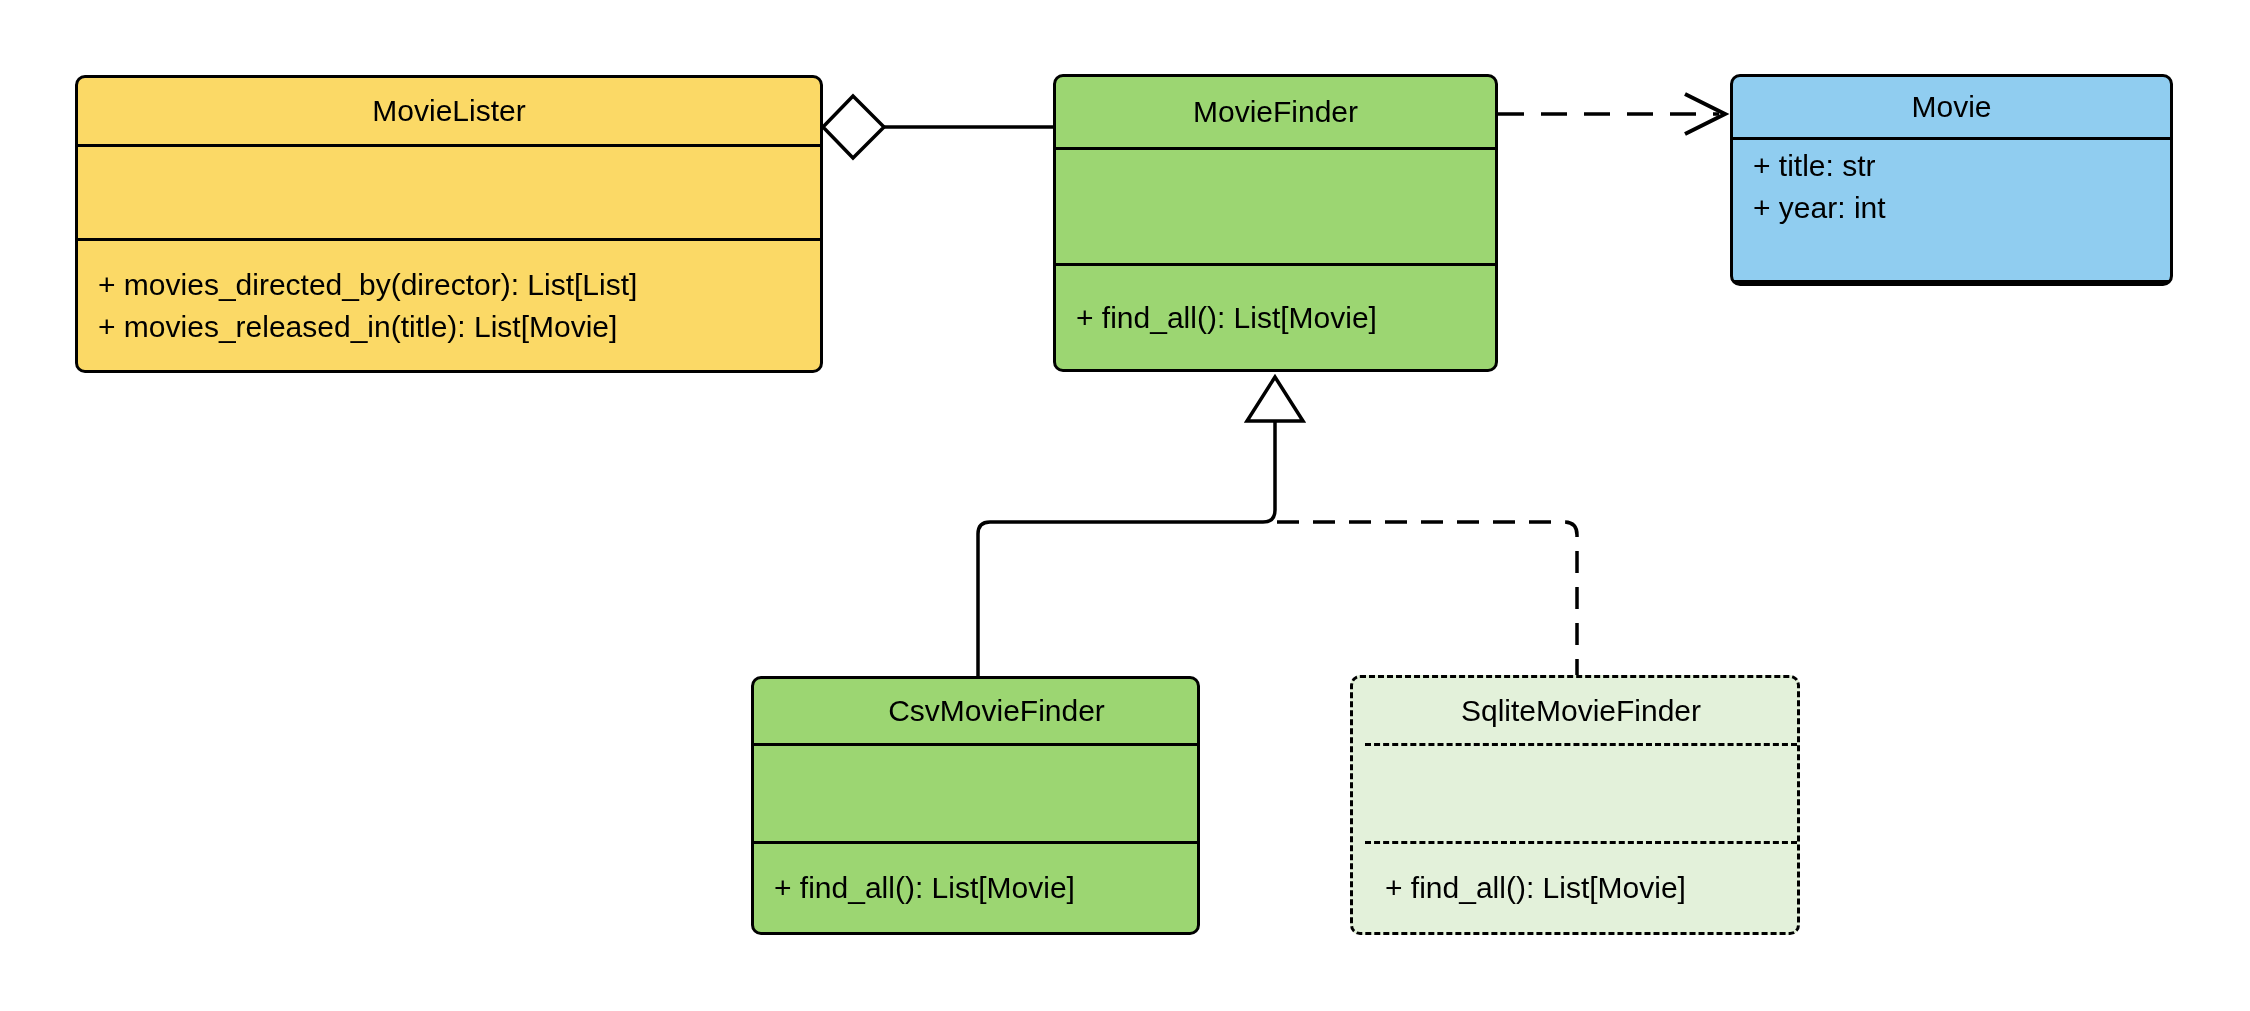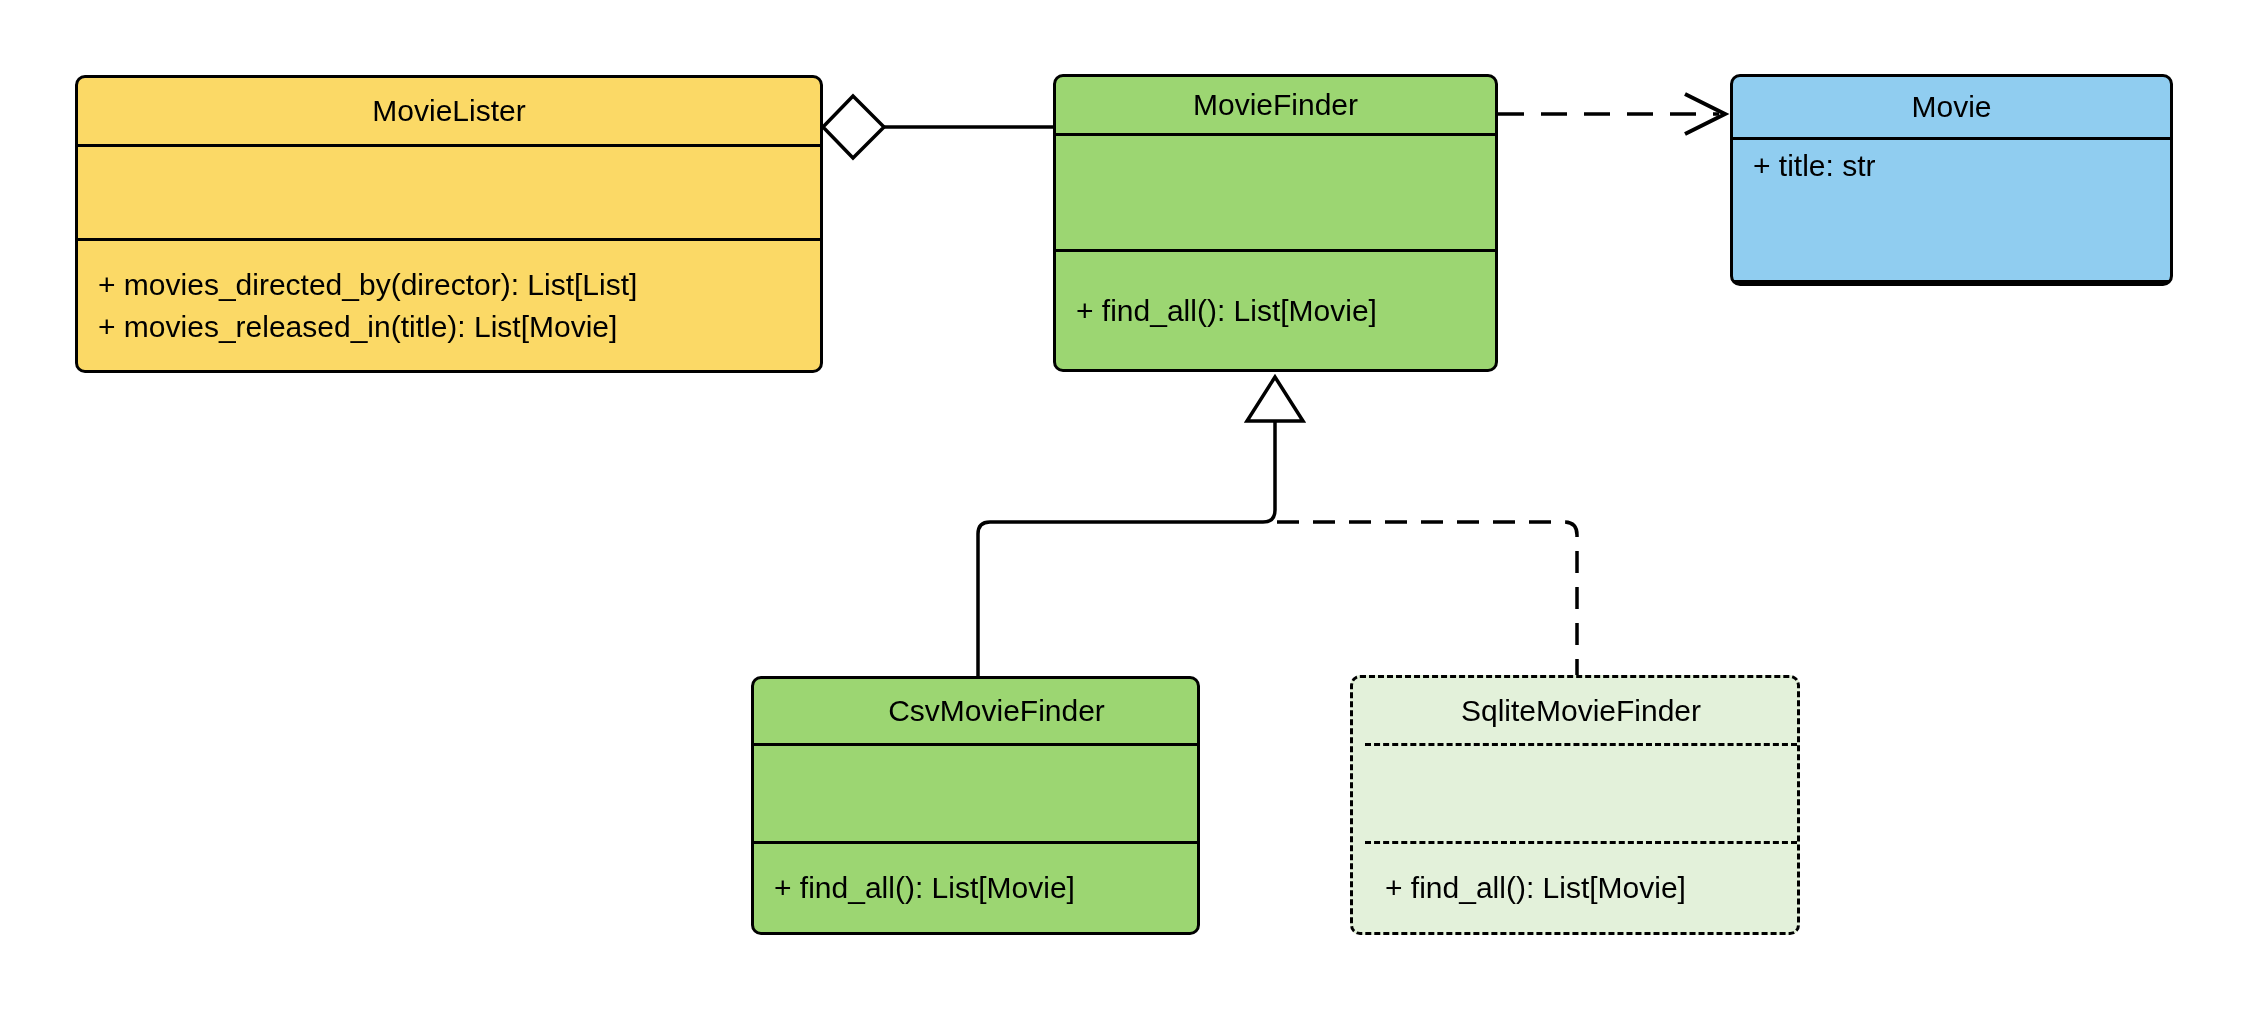--- a/index.html
+++ b/index.html
@@ -29,21 +29,21 @@
     padding-left:20px;font-size:30px;line-height:42px;
     white-space:nowrap;overflow:hidden;
   }
   .methods{flex:1;}
   
   .movielister{left:75px;top:75px;width:748px;height:298px;}
   .movielister .header{height:66px;}
   .movielister .attrs{height:94px;}
   
   .moviefinder{left:1053px;top:74px;width:445px;height:298px;}
-  .moviefinder .header{height:56px;}
+  .moviefinder .header{height:70px;}
   .moviefinder .attrs{height:116px;}
   
   .movie{left:1730px;top:74px;width:443px;height:212px;}
   .movie .header{height:66px;}
   .movie .attrs{height:157px;justify-content:flex-start;padding-top:5px;}
   
   .csvmoviefinder{left:751px;top:676px;width:449px;height:259px;}
   .csvmoviefinder .header{height:64px;padding-left:42px;}
   .csvmoviefinder .attrs{height:98px;}
   
@@ -95,20 +95,21 @@
     <div class="sec attrs"></div>
     <div class="sec methods">
       <div>+ find_all(): List[Movie]</div>
     </div>
   </div>
 
   <div class="class-box movie" style="background-color: rgb(144, 205, 240);">
     <div class="sec header">Movie</div>
     <div class="sec attrs">
       <div>+ title: str</div>
+      <div>+ year: int</div>
     </div>
     <div class="sec methods"></div>
   </div>
 
   <div class="class-box csvmoviefinder" style="background-color: rgb(156, 214, 114);">
     <div class="sec header">CsvMovieFinder</div>
     <div class="sec attrs"></div>
     <div class="sec methods">
       <div>+ find_all(): List[Movie]</div>
     </div>

